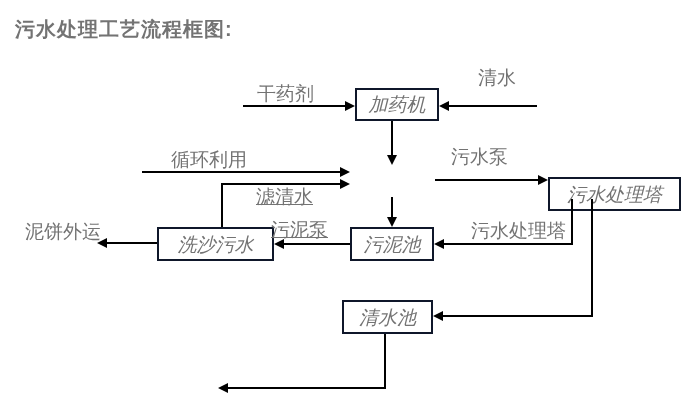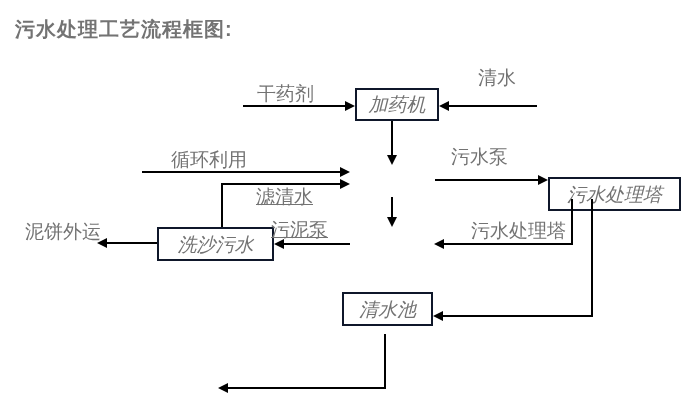--- a/index.html
+++ b/index.html
@@ -28,22 +28,23 @@
 </style>
 </head>
 <body>
 
 <div id="canvas">
 
   <div class="title">污水处理工艺流程框图:</div>
 
   <div class="node" style="left:355px;top:88px;width:84px;height:33px;">加药机</div>
   <div class="node" style="left:548px;top:165px;width:133px;height:34px;margin-top:12px;">污水处理塔</div>
+  <div class="node" style="left:350px;top:227px;width:84px;height:34px;">污泥池</div>
   <div class="node" style="left:157px;top:227px;width:117px;height:34px;">洗沙污水</div>
-  <div class="node" style="left:342px;top:292px;width:91px;height:34px;">清水池</div>
+  <div class="node" style="left:342px;top:300px;width:91px;height:34px;">清水池</div>
 
   <div class="lbl" style="left:257px;top:84px;">干药剂</div>
   <div class="lbl" style="left:478px;top:68px;">清水</div>
   <div class="lbl" style="left:171px;top:150px;">循环利用</div>
   <div class="lbl" style="left:256px;top:187px;text-decoration:underline;">滤清水</div>
   <div class="lbl" style="left:451px;top:147px;">污水泵</div>
   <div class="lbl" style="left:471px;top:221px;">污水处理塔</div>
   <div class="lbl" style="left:271px;top:220px;text-decoration:underline;">污泥泵</div>
   <div class="lbl" style="left:13px;top:222px;margin-left:12px;">泥饼外运</div>
 

